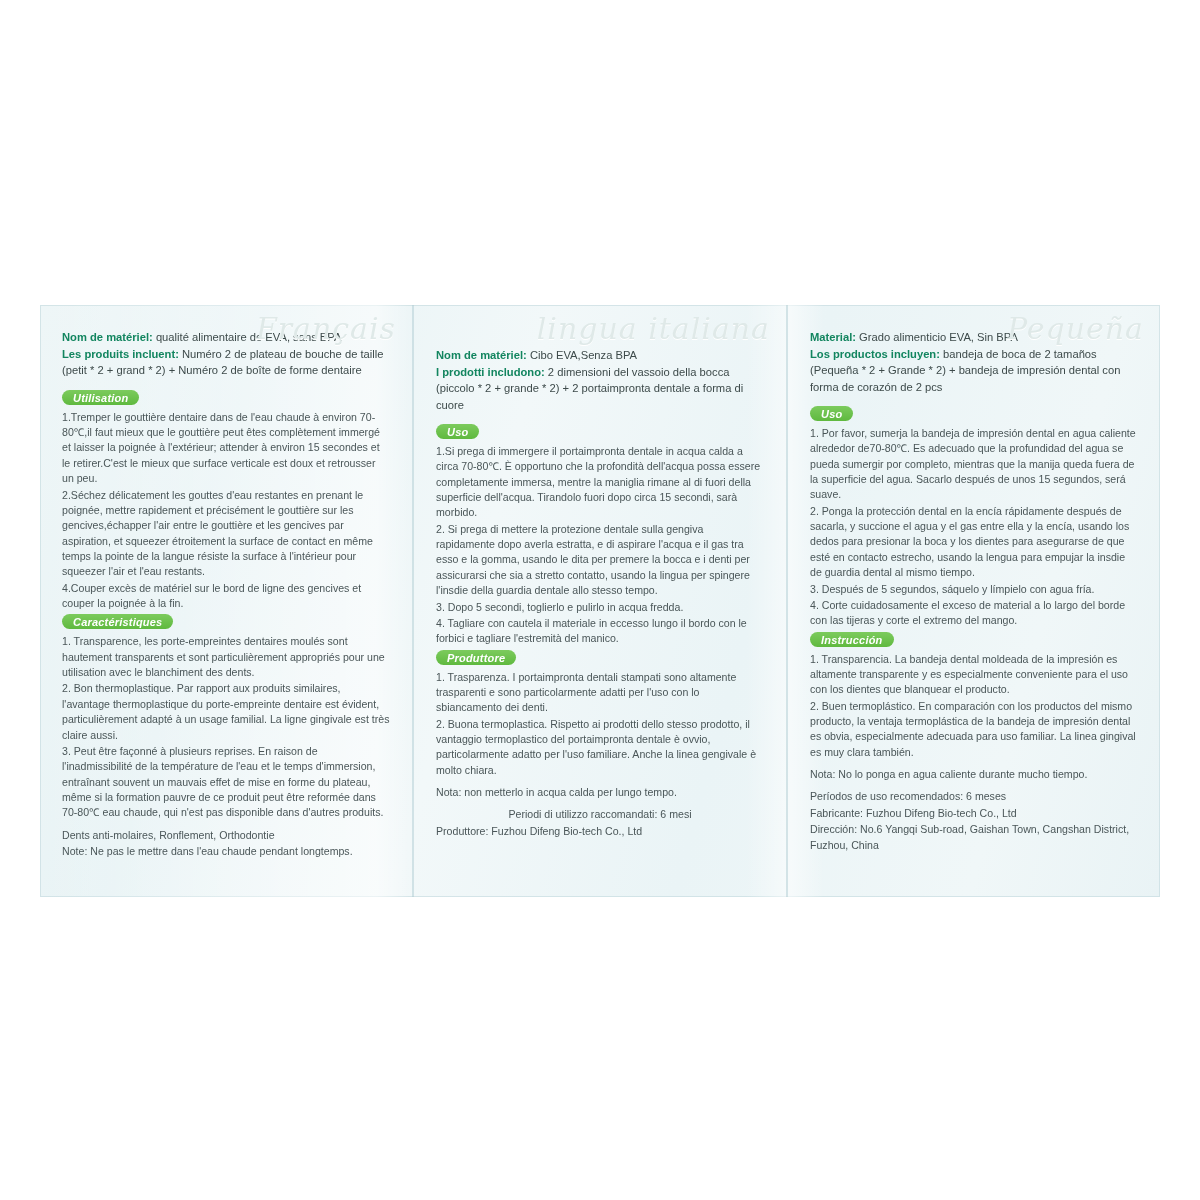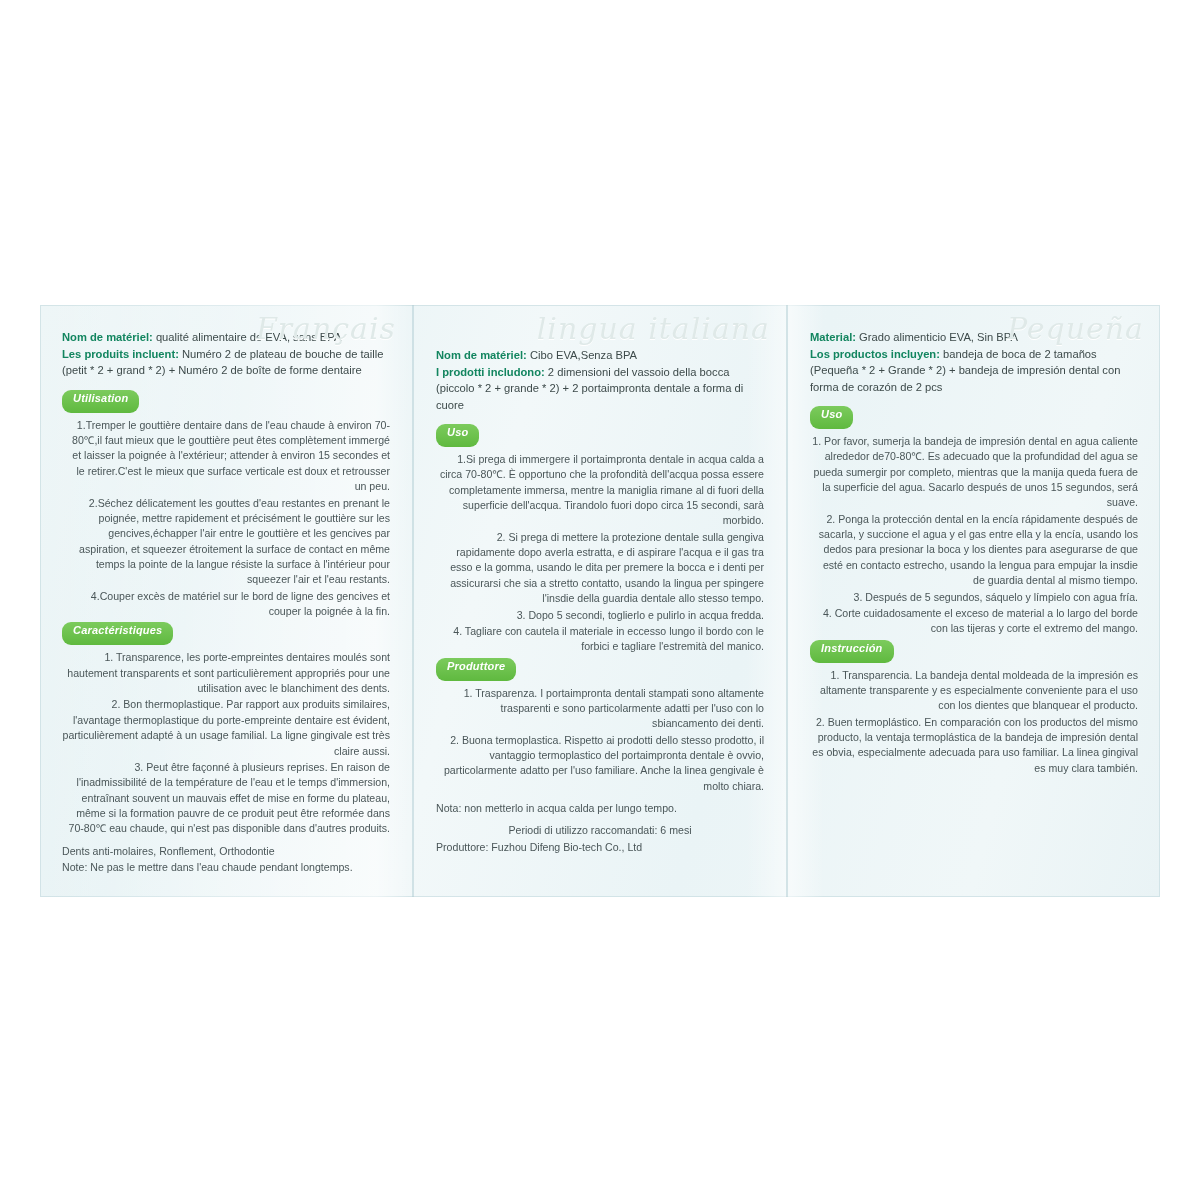--- a/index.html
+++ b/index.html
@@ -76,32 +76,32 @@
 
   .pill {
     display: inline-block;
     background: #6fc44f;
     background: linear-gradient(#7ccb5d, #5fb93f);
     color: #ffffff;
     font-size: 11px;
     font-style: italic;
     font-weight: bold;
     border-radius: 9px;
-    padding: 2px 11px 9px 11px;
+    padding: 2px 11px 1px 11px;
     margin: 0 0 5px 0;
     letter-spacing: 0.2px;
   }
 
   .body-text {
     color: #4a5658;
     font-size: 10.6px;
     line-height: 1.45;
     margin: 0;
   }
-  .body-text p { margin: 0 0 1px 0; text-align: right; }
+  .body-text p { margin: 0 0 1px 0; }
 
   .footer-text {
     color: #4a5658;
     font-size: 10.6px;
     line-height: 1.45;
     margin-top: 7px;
   }
   .footer-text p { margin: 0 0 1px 0; }
 </style>
 </head>
@@ -186,15 +186,21 @@
       <p>3. Después de 5 segundos, sáquelo y límpielo con agua fría.</p>
       <p>4. Corte cuidadosamente el exceso de material a lo largo del borde con las tijeras y corte el extremo del mango.</p>
     </div>
 
     <div class="pill">Instrucción</div>
     <div class="body-text">
       <p>1. Transparencia. La bandeja dental moldeada de la impresión es altamente transparente y es especialmente conveniente para el uso con los dientes que blanquear el producto.</p>
       <p>2. Buen termoplástico. En comparación con los productos del mismo producto, la ventaja termoplástica de la bandeja de impresión dental es obvia, especialmente adecuada para uso familiar. La linea gingival es muy clara también.</p>
     </div>
 
+    <div class="footer-text">
+      <p>Nota: No lo ponga en agua caliente durante mucho tiempo.</p>
+      <p style="margin-top:7px;">Períodos de uso recomendados: 6 meses</p>
+      <p>Fabricante: Fuzhou Difeng Bio-tech Co., Ltd</p>
+      <p>Dirección: No.6 Yangqi Sub-road, Gaishan Town, Cangshan District, Fuzhou, China</p>
+    </div>
   </div>
 
 </div>
 
 </body></html>

